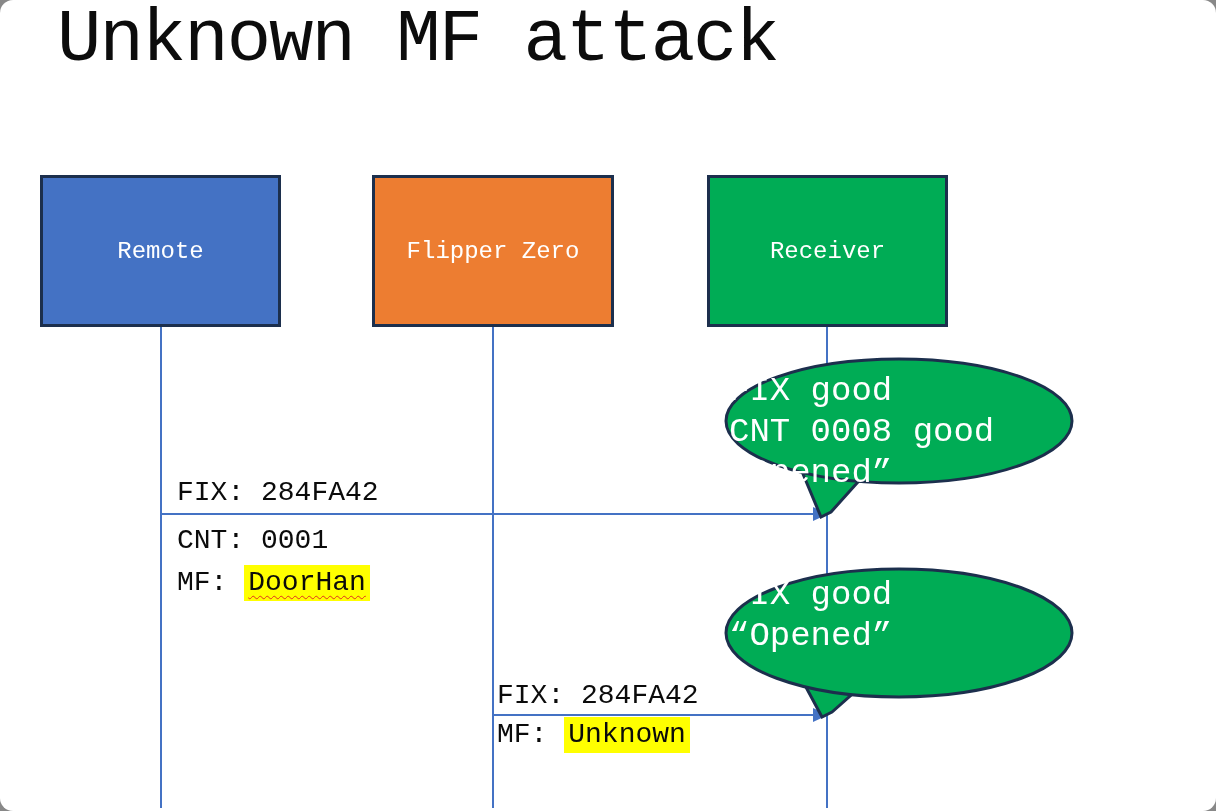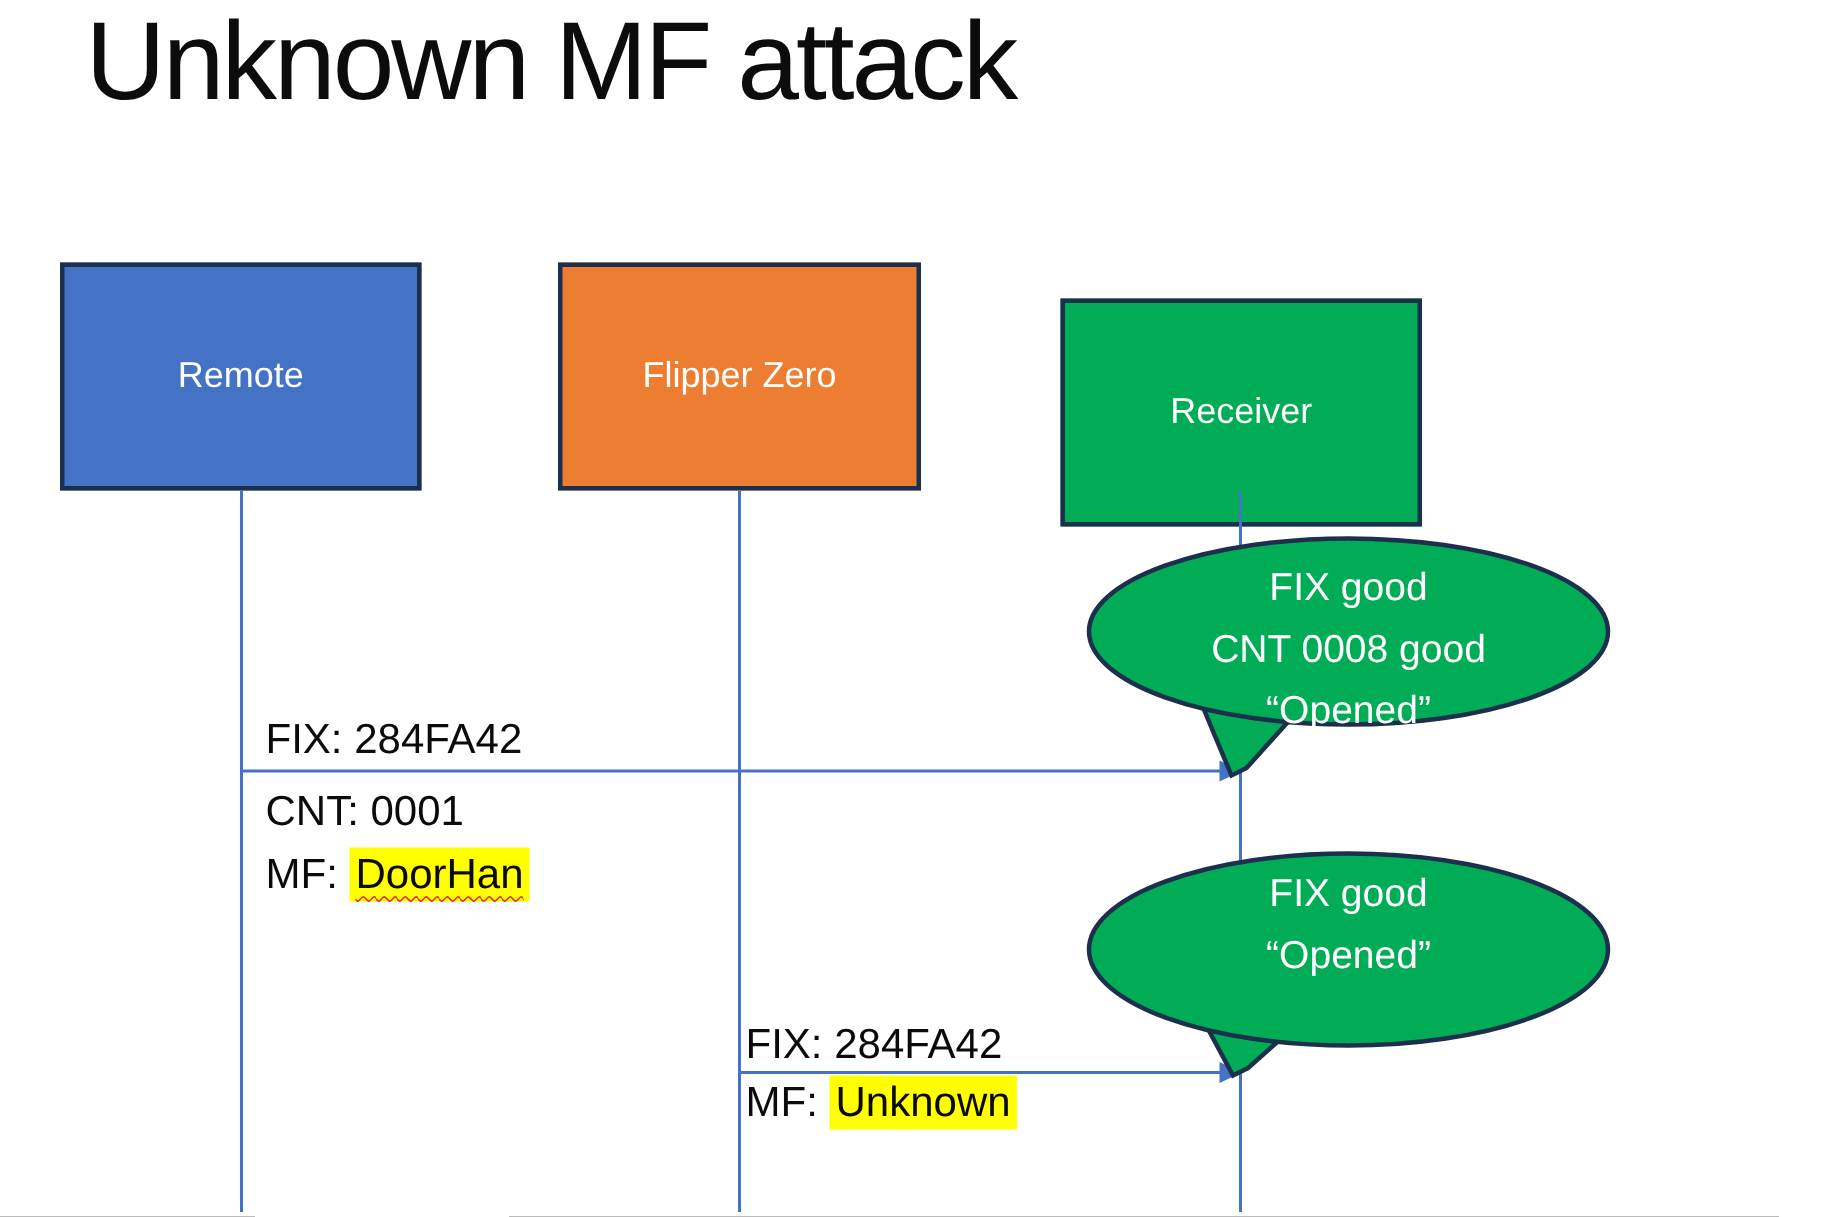--- a/index.html
+++ b/index.html
@@ -2,21 +2,22 @@
 <html style="--blue: #4472C4; --orange: #ED7D31; --green: #00AC55; --navy: #1C2F4D; --line: #4472C4; --highlight: #FFFF00; --squiggle: #E0301E;"><head>
 <meta charset="utf-8">
 <style>
   html, body { margin: 0; padding: 0; background: #888; }
   .slide {
     position: relative;
     width: 1216px;
     height: 811px;
     background: #ffffff;
     overflow: hidden;
-    font-family: Liberation Sans, sans-serif;
+    font-family: Liberation Mono, monospace;
+    border-radius: 13px;
   }
   .slide-title {
     position: absolute;
     left: 57px;
     top: 2px;
     margin: 0;
     font-size: 74px;
     font-weight: 300;
     letter-spacing: -2px;
     line-height: 1.05;
@@ -31,21 +32,21 @@
     box-sizing: border-box;
     border: 3px solid var(--navy);
     display: flex;
     align-items: center;
     justify-content: center;
     color: #ffffff;
     font-size: 24px;
   }
   .actor-remote   { left: 40px;  background: var(--blue); }
   .actor-flipper  { left: 372px; background: var(--orange); width: 242px; }
-  .actor-receiver { left: 707px; background: var(--green); margin-top: 24px; }
+  .actor-receiver { left: 707px; background: var(--green); }
   .lifeline {
     position: absolute;
     top: 327px;
     width: 2px;
     height: 481px;
     background: var(--line);
   }
   .lifeline-remote   { left: 160px; }
   .lifeline-flipper  { left: 492px; }
   .lifeline-receiver { left: 826px; }
@@ -90,23 +91,22 @@
     text-underline-offset: 5px;
   }
   .callout-svg {
     position: absolute;
     left: 0; top: 0;
     pointer-events: none;
   }
   .callout-text {
     position: absolute;
     width: 340px;
-    text-align: center;
     color: #ffffff;
-    font-size: 26px;
+    font-size: 34px;
     line-height: 41px;
     white-space: nowrap;
   }
   .callout-text-1 { left: 729px; top: 371px; }
   .callout-text-2 { left: 729px; top: 575px; }
 </style>
 </head>
 <body>
 
 <div class="slide">

